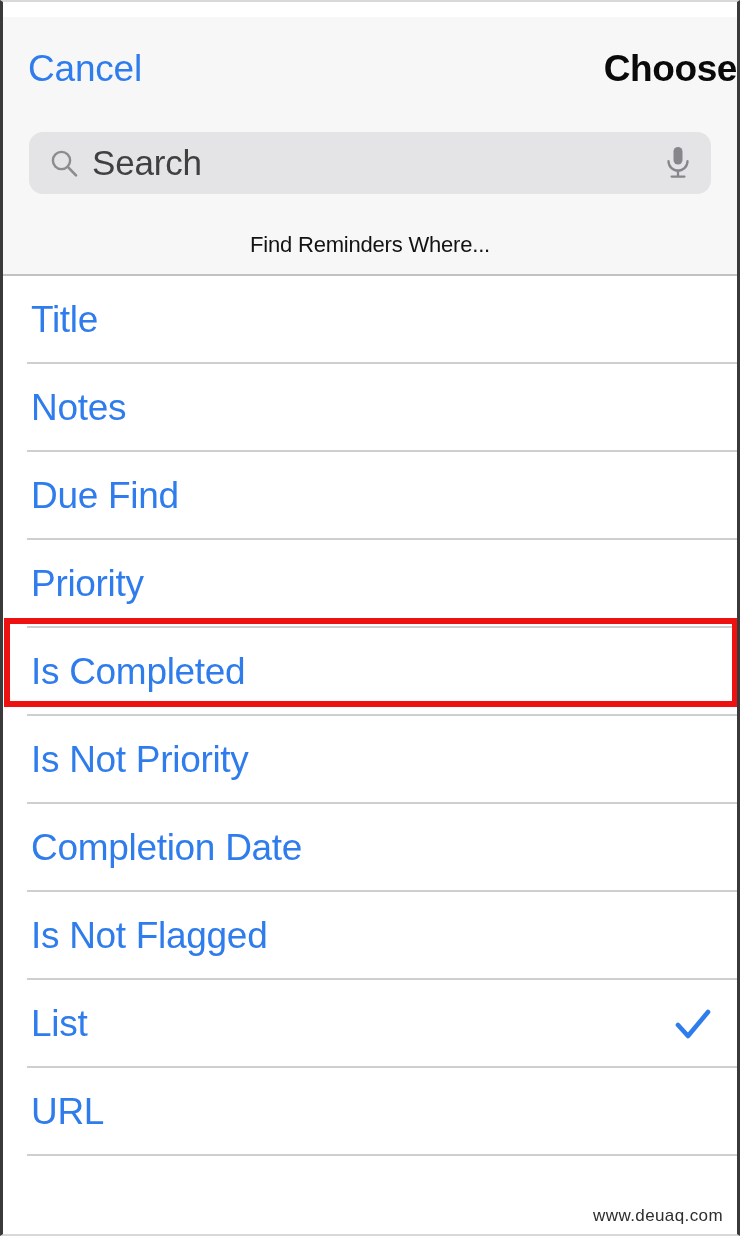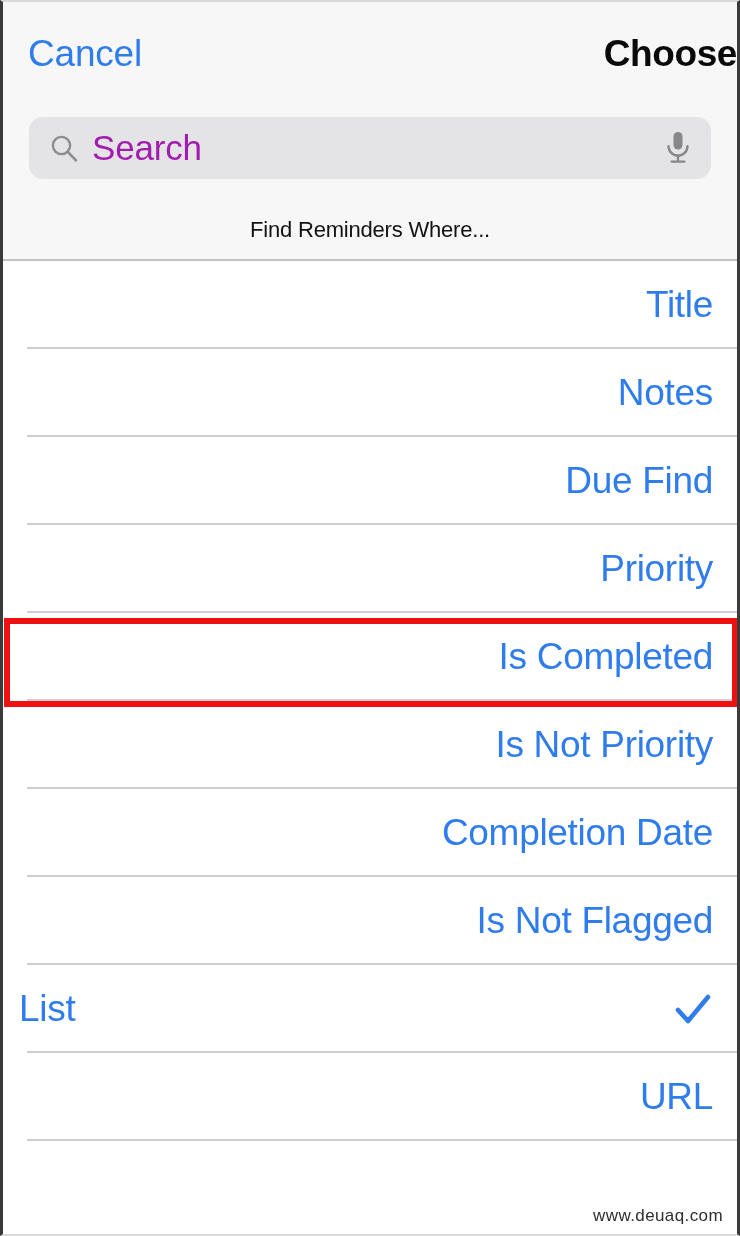--- a/index.html
+++ b/index.html
@@ -31,20 +31,21 @@
     position: relative;
     background: #f7f7f7;
     height: 259px;
     box-sizing: border-box;
     border-bottom: 2px solid #c2c2c4;
   }
 
   .navbar {
     position: relative;
     height: 104px;
+    margin-top: 15px;
   }
 
   .nav-cancel {
     position: absolute;
     left: 25px;
     top: 26px;
     font-size: 37px;
     line-height: 52px;
     color: #2f7ced;
     letter-spacing: -0.2px;
@@ -99,21 +100,21 @@
     display: block;
   }
 
   .search-placeholder {
     position: absolute;
     left: 63px;
     top: 50%;
     transform: translateY(-50%);
     font-size: 35px;
     line-height: 40px;
-    color: #a21caf;
+    color: #404040;
     letter-spacing: -0.2px;
     user-select: none;
   }
 
   .mic-icon {
     position: absolute;
     right: 18px;
     top: 50%;
     transform: translateY(-50%);
     width: 30px;
@@ -139,25 +140,24 @@
   .list {
     position: relative;
     background: #ffffff;
   }
 
   .list-row {
     position: relative;
     height: 88px;
     display: flex;
     align-items: center;
-    padding: 0 24px 0 16px;
+    padding: 0 24px 0 28px;
     box-sizing: border-box;
     cursor: pointer;
     background: #ffffff;
-    justify-content: flex-end;
   }
 
   .list-row::after {
     content: "";
     position: absolute;
     left: 24px;
     right: 0;
     bottom: 0;
     height: 2px;
     background: #cfcfcf;

